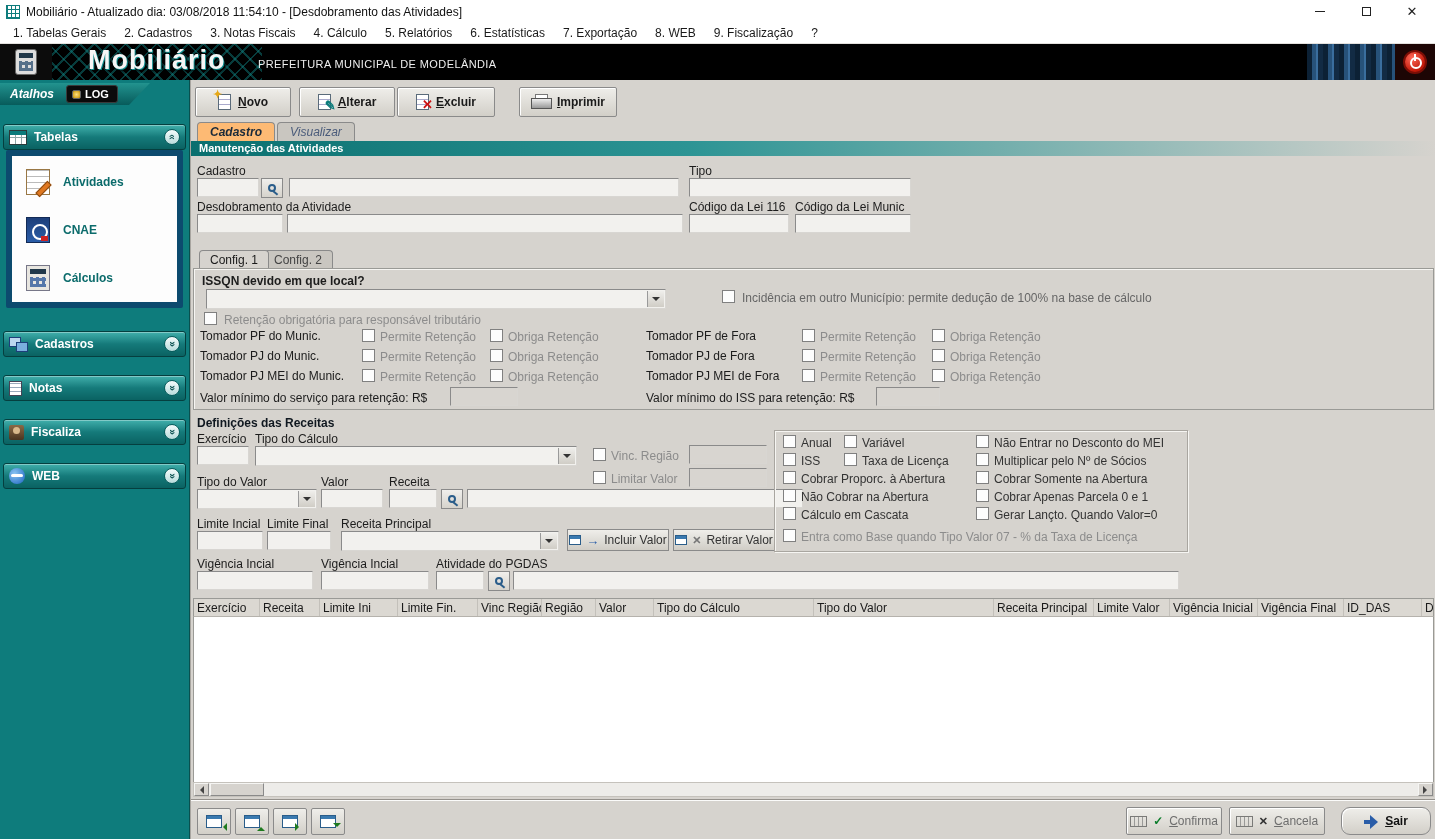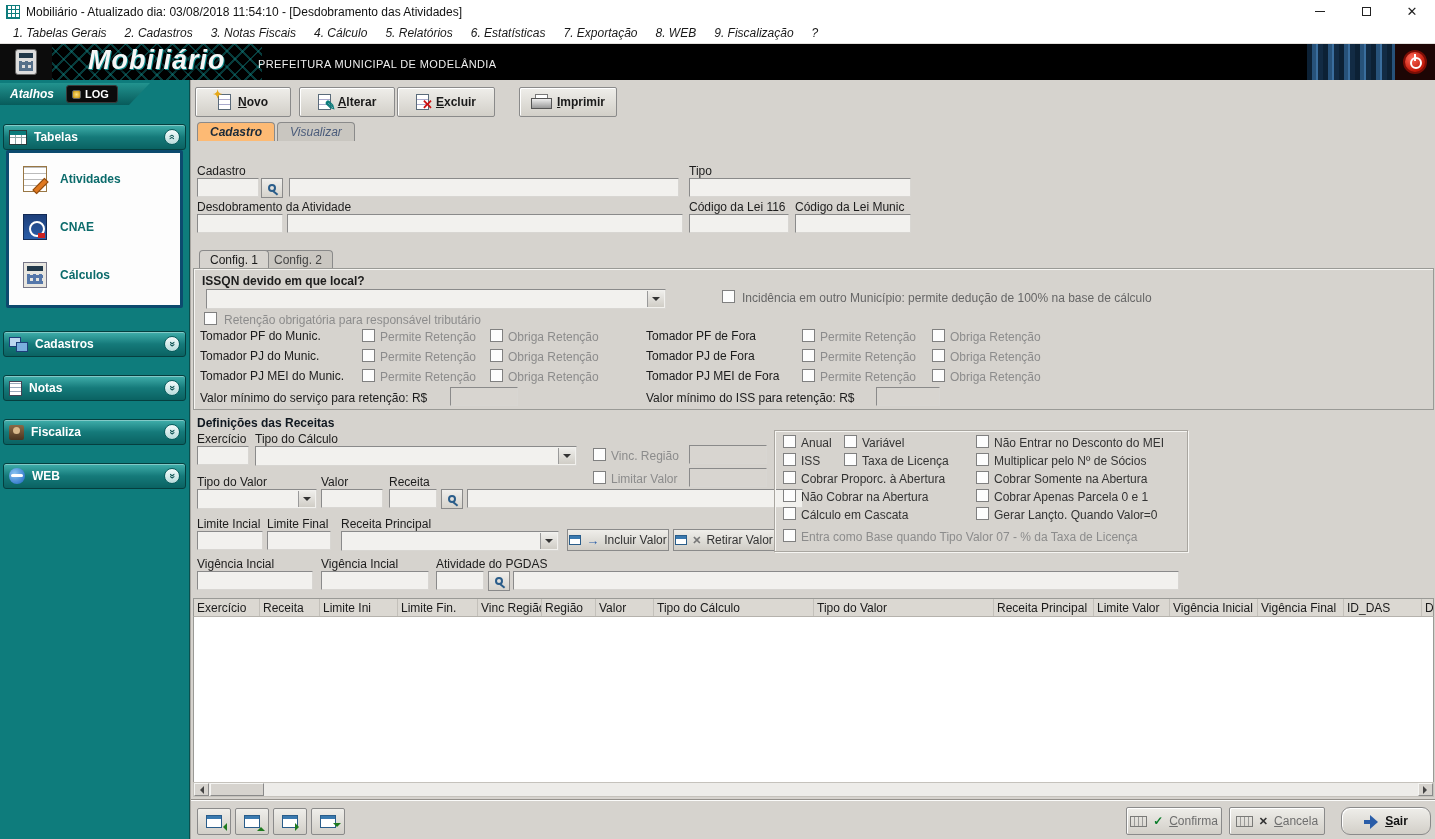--- a/index.html
+++ b/index.html
@@ -21,34 +21,34 @@
                       repeating-linear-gradient(0deg,#0e7c7c 0 1px,transparent 1px 4px); }
   .title-text { font-size:12px; color:#111; }
   .win-controls { margin-left:auto; display:flex; height:100%; }
   .win-ctl { width:46px; height:100%; display:flex; align-items:center; justify-content:center; }
   .min-ico { width:10px; height:1px; background:#222; display:block; }
   .max-ico { width:9px; height:9px; border:1px solid #222; display:block; }
   .close-ico::before { content:"✕"; font-size:13px; color:#222; }
 
   
   .menubar { position:absolute; top:23px; left:0; width:100%; height:21px; background:#fff; border-bottom:1px solid #e3e1de; display:flex; align-items:center; padding-left:4px; }
-  .menu-item { padding:2px 9px; white-space:nowrap;font-style:italic; }
+  .menu-item { padding:2px 9px; white-space:nowrap; }
 
   
   .banner { position:absolute; top:44px; left:0; width:100%; height:36px; background:#000; overflow:hidden; }
   .calc-box { position:absolute; left:0; top:0; width:52px; height:36px; background:#0c0c0c; display:flex; align-items:center; justify-content:center; }
   .calc { width:22px; height:26px; background:#ddd; border:1px solid #666; border-radius:3px; position:relative; }
   .calc::before { content:""; position:absolute; top:3px; left:3px; right:3px; height:5px; background:#21384a; }
   .calc::after { content:""; position:absolute; left:3px; right:3px; top:11px; bottom:3px;
     background-image: repeating-linear-gradient(90deg,#55708a 0 3px,transparent 3px 6px),
                       repeating-linear-gradient(0deg,#55708a 0 3px,transparent 3px 6px); }
   .pattern { position:absolute; left:52px; top:0; width:210px; height:36px;
     background-image: repeating-linear-gradient(45deg, rgba(16,132,132,.45) 0 2px, transparent 2px 11px),
                       repeating-linear-gradient(-45deg, rgba(16,132,132,.45) 0 2px, transparent 2px 11px); }
-  .logo { position:absolute; left:88px; top:1px; font-size:27px; font-weight:bold; font-style:italic; color:#f5f5f5;
+  .logo { position:absolute; left:88px; top:1px; font-size:27px; font-weight:bold; color:#f5f5f5;
     letter-spacing:1px; text-shadow:1px 1px 0 #0e8c8c, 2px 2px 3px #000;text-align:right; }
   .banner-subtitle { position:absolute; left:258px; top:14px; color:#eee; font-size:11px; letter-spacing:.4px; }
   .building { position:absolute; right:40px; top:0; width:88px; height:36px;
     background: repeating-linear-gradient(90deg,#0c2135 0 5px,#27527a 5px 9px,#3a6e9e 9px 11px,#122b44 11px 16px); }
   .power-box { position:absolute; right:0; top:0; width:40px; height:36px; background:#1d0605; display:flex; align-items:center; justify-content:center; }
   .power-btn { width:24px; height:24px; border-radius:50%; border:2px solid #7a0e06; position:relative;
     background: radial-gradient(circle at 35% 30%, #ff6a5a, #c01808 70%); }
   .power-btn::before { content:""; position:absolute; top:5px; left:5px; width:8px; height:8px; border:2px solid #fff; border-radius:50%; }
   .power-btn::after { content:""; position:absolute; top:2px; left:9px; width:2px; height:7px; background:#fff; }
 
@@ -63,21 +63,21 @@
   .side-group { position:absolute; left:3px; width:183px; height:26px; border-radius:3px; border:1px solid #053f3f;
     background: linear-gradient(180deg,#41b0ac 0%, #157a7a 50%, #0a6262 100%);
     box-shadow: inset 0 1px 0 rgba(255,255,255,.35);
     display:flex; align-items:center; gap:7px; padding:0 5px; color:#fff; font-weight:bold; }
   .chev-circle { margin-left:auto; width:16px; height:16px; border-radius:50%; border:1px solid #0a5e5e;
     background: linear-gradient(#f4fbfb,#b9dcdc); color:#0a4f4f; display:flex; align-items:center; justify-content:center; }
   .chev-glyph { font-size:10px; font-weight:bold; display:inline-block; transform:rotate(90deg); line-height:1; }
   .chev-glyph::before { content:"»"; }
   .chev-glyph.up { transform:rotate(-90deg); }
   .side-panel { position:absolute; left:6px; top:70px; width:177px; height:158px; background:#fdfdfd;
-    border:3px solid #0c4a6e; border-radius:2px; }
+    border:6px solid #0c4a6e; border-radius:2px; }
   .panel-item { position:absolute; left:14px; height:32px; display:flex; align-items:center; gap:13px;
     color:#0b6b6b; font-weight:bold; cursor:default; }
   
   .gi { display:inline-block; }
   .gi-tabelas { width:18px; height:15px; background:#fff; border:1px solid #2a3a3a;
     background-image: linear-gradient(#0b7b7b 0 4px, transparent 4px),
       repeating-linear-gradient(90deg, transparent 0 5px, #8fa8a8 5px 6px),
       repeating-linear-gradient(0deg, transparent 0 6px, #8fa8a8 6px 7px); }
   .gi-cadastros { width:19px; height:15px; position:relative; }
   .gi-cadastros::before, .gi-cadastros::after { content:""; position:absolute; width:10px; height:8px; background:#bcd6ee; border:1px solid #1d3f7a; }
@@ -320,20 +320,21 @@
     <span><span class="u">E</span><span>xcluir</span></span>
   </div>
   <div class="tb-btn" style="left:328px;width:98px">
     <span class="icon-printer"></span>
     <span><span class="u">I</span><span>mprimir</span></span>
   </div>
 
   <div class="tab active" style="left:6px">Cadastro</div>
   <div class="tab inactive" style="left:86px">Visualizar</div>
 
+  <div class="section-bar">Manutenção das Atividades</div>
 
   <span class="lbl" style="left:6px;top:84px">Cadastro</span>
   <span class="lbl" style="left:498px;top:84px">Tipo</span>
   <input class="inp" style="left: 6px; top: 98px; width: 62px;">
   <div class="mag-btn" style="left:70px;top:98px">
       <span class="mag"></span>
     </div>
   <input class="inp" style="left: 98px; top: 98px; width: 390px;">
   <input class="inp" style="left: 498px; top: 98px; width: 222px;">
 

